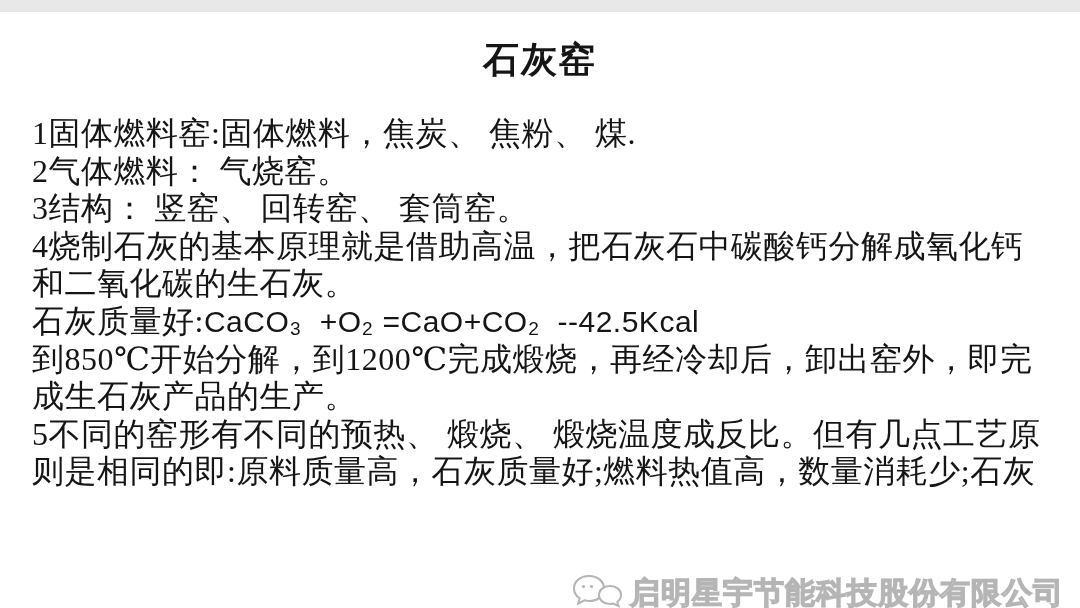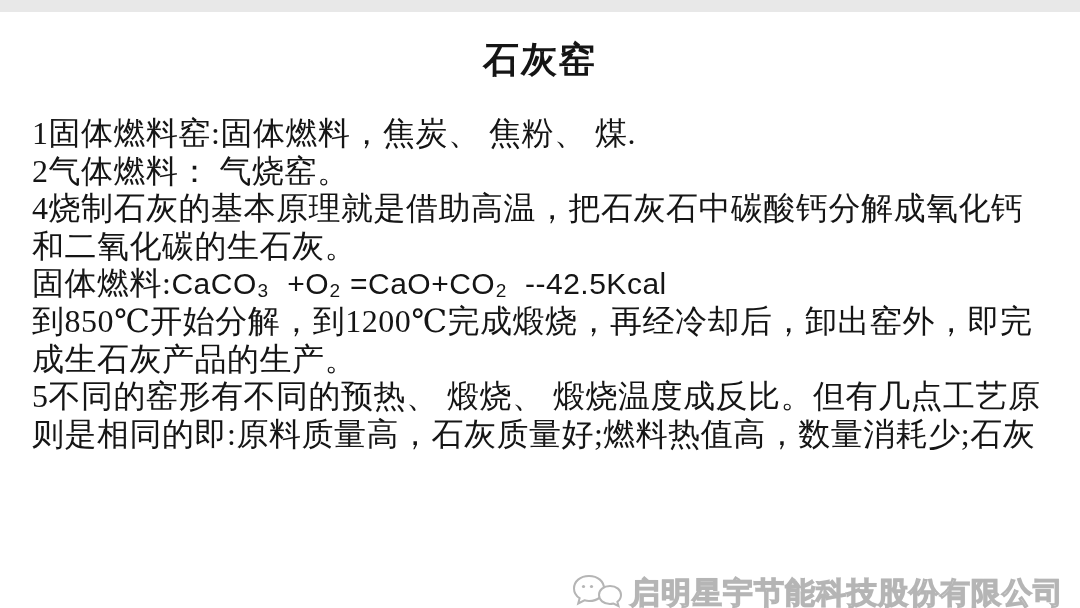--- a/index.html
+++ b/index.html
@@ -64,24 +64,25 @@
 </head>
 <body>
 
 <div class="slide">
 
   <div class="slide-title">石灰窑</div>
 
   <div class="content">
     <div class="line">1固体燃料窑:固体燃料，焦炭、 焦粉、 煤.</div>
     <div class="line">2气体燃料： 气烧窑。</div>
+    <div class="line">3结构： 竖窑、 回转窑、 套筒窑。</div>
     <div class="line">4烧制石灰的基本原理就是借助高温，把石灰石中碳酸钙分解成氧化钙</div>
     <div class="line">和二氧化碳的生石灰。</div>
 
-    <div class="line"><span>固体燃料:</span><span class="equation-formula">CaCO₃  +O₂ =CaO+CO₂  --42.5Kcal</span></div>
+    <div class="line"><span>石灰质量好:</span><span class="equation-formula">CaCO₃  +O₂ =CaO+CO₂  --42.5Kcal</span></div>
 
     <div class="line">到850℃开始分解，到1200℃完成煅烧，再经冷却后，卸出窑外，即完</div>
     <div class="line">成生石灰产品的生产。</div>
     <div class="line">5不同的窑形有不同的预热、 煅烧、 煅烧温度成反比。但有几点工艺原</div>
     <div class="line">则是相同的即:原料质量高，石灰质量好;燃料热值高，数量消耗少;石灰</div>
   </div>
 
   <div class="watermark">
     <span class="watermark-icon">
       <svg width="52" height="42" viewBox="0 0 52 42">

